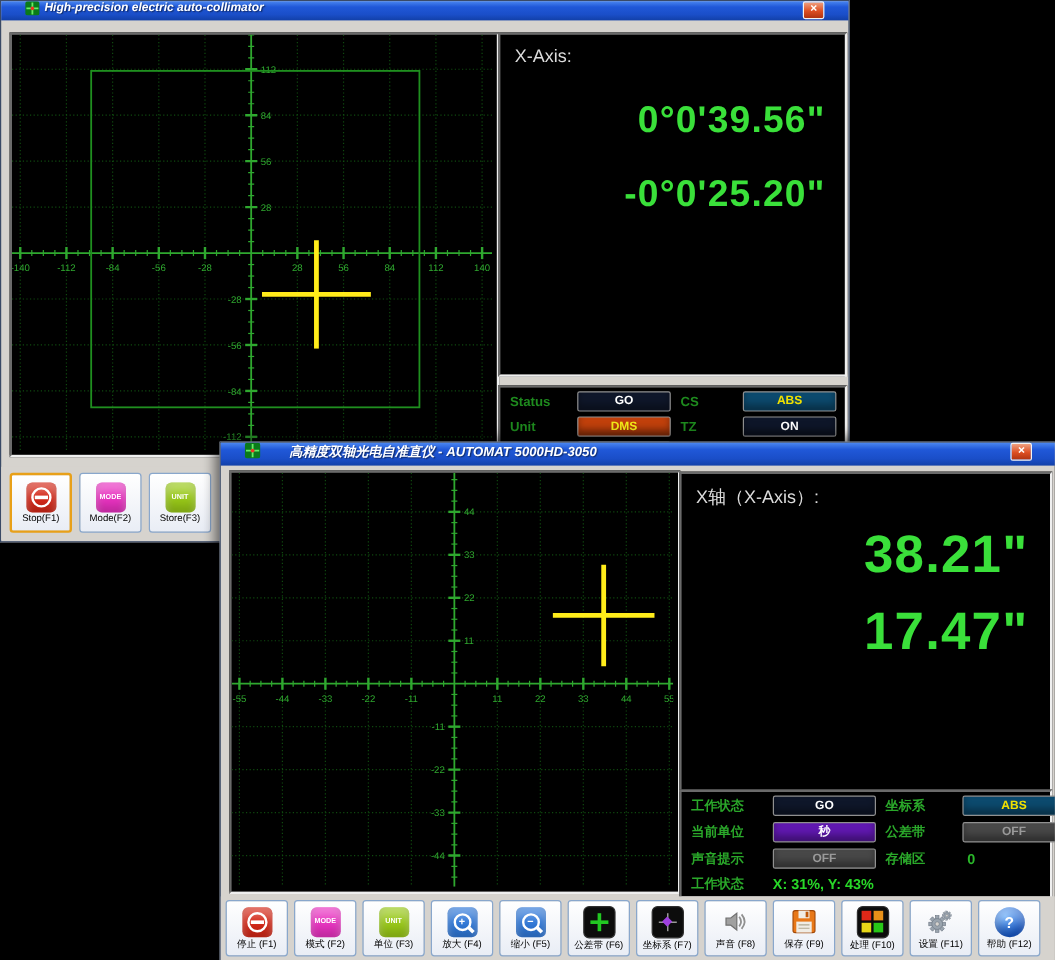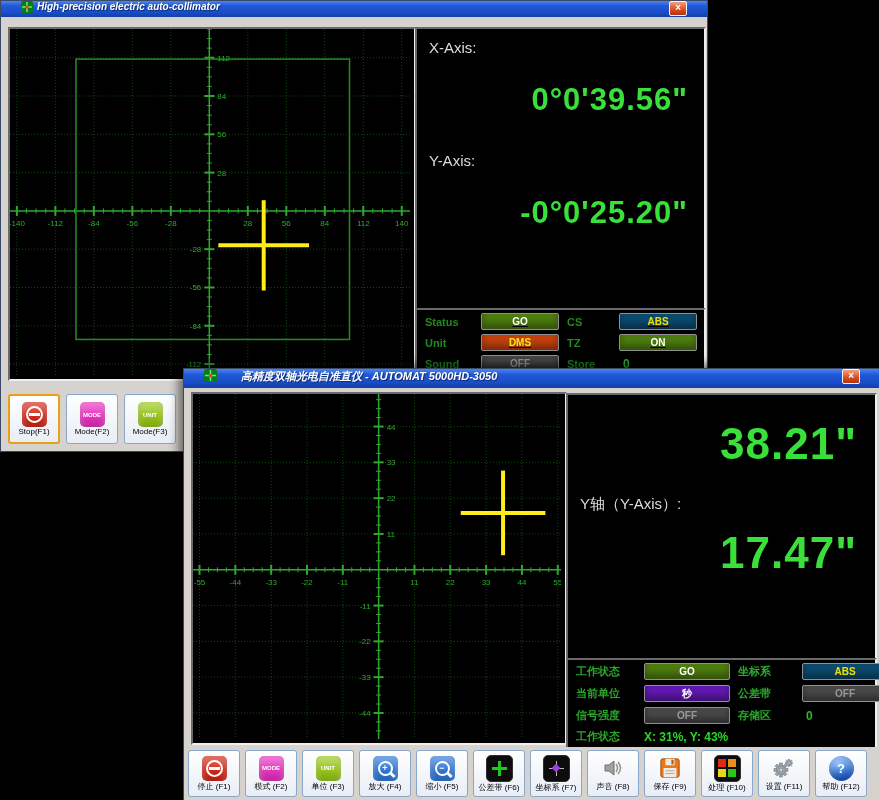--- a/index.html
+++ b/index.html
@@ -21,21 +21,21 @@
                text-align:center; font-weight:bold; cursor:pointer; }
   .client { position:relative; width:100%; }
   #back-window .client { height:433px; }
   #front-window .client { height:412px; }
 
   .panel { position:absolute; background:#000; border:2px solid; border-color:#6a6a6a #efefef #efefef #6a6a6a; }
 
   
   #back-graph-panel   { left:7px;  top:10px;  width:404px; height:350px; }
   #back-readout-panel { left:414px; top:10px; width:287px; height:283px; }
-  #back-status-panel  { left:414px; top:291px; width:287px; height:65px;text-decoration:underline; }
+  #back-status-panel  { left:414px; top:304px; width:287px; height:65px; }
   #back-toolbar { position:absolute; left:0; top:372px; width:100%; height:61px; background:#d6d3ce;
                   display:flex; gap:6px; padding:5px 0 0 7px; box-sizing:border-box; }
 
   
   #front-graph-panel   { left:7px;  top:4px;   width:372px; height:349px; }
   #front-readout-panel { left:382px; top:5px;  width:307px; height:263px; }
   #front-status-panel  { left:382px; top:270px; width:307px; height:87px; }
   #front-toolbar { position:absolute; left:0; top:359px; width:100%; height:53px; background:#d6d3ce;
                    display:flex; gap:5px; padding:3px 0 0 4px; box-sizing:border-box; }
 
@@ -49,21 +49,21 @@
   #front-readout-panel .axis-label.second { margin-top:26px; }
 
   
   .status-grid { display:grid; align-content:center; row-gap:4px; column-gap:8px; padding:4px 8px; box-sizing:border-box; height:100%; }
   #back-status-panel .status-grid  { grid-template-columns:48px 78px 44px 78px; }
   #front-status-panel .status-grid { grid-template-columns:60px 86px 56px 86px; row-gap:5px; }
   .stat-label { font-size:11px; font-weight:bold; color:#1e8a1e; white-space:nowrap; align-self:center; }
   #front-status-panel .stat-label { color:#2aa82a; }
   .pill { height:15px; border-radius:2px; font-size:10px; font-weight:bold; text-align:center; line-height:15px;
           border:1px solid #909090; box-shadow:inset 0 -5px 6px rgba(0,0,0,.35); align-self:center; }
-  .pill.go,.pill.on { background:#4d7c0f; color:#fff; }
+  .pill.go,.pill.on { background:#0f172a; color:#fff; }
   .pill.abs { background:#0c4a6e; color:#f0e000; }
   .pill.dms { background:#c2410c; color:#f2ea18; }
   .pill.off { background:#484848; color:#9a9a9a; }
   .pill.sec { background:#6018b0; color:#fff; }
   .plainval { color:#2ab82a; font-size:12px; font-weight:bold; align-self:center; padding-left:4px; }
   .signal-value { grid-column:2 / 5; color:#28d828; font-size:12px; font-weight:bold; align-self:center; }
 
   
   .tbtn { width:52px; height:50px; background:linear-gradient(#ffffff,#e9edf5); border:1px solid #89a7cc;
           border-radius:3px; display:flex; flex-direction:column; align-items:center; justify-content:center;
@@ -233,21 +233,20 @@
           <text x="191.3127147766323" y="338.05928853754943" fill="#2fa82f" font-size="8" text-anchor="end">-112</text>
           <rect x="65.97938144329896" y="30.086956521739125" width="273.53951890034364" height="280.35573122529644" fill="none" stroke="#1f8f1f" stroke-width="1.5"></rect>
           <line x1="208.3298969072165" y1="216.35256916996047" x2="299.0515463917526" y2="216.35256916996047" stroke="#ffec1a" stroke-width="4"></line>
           <line x1="253.69072164948454" y1="261.48300395256916" x2="253.69072164948454" y2="171.2221343873518" stroke="#ffec1a" stroke-width="4"></line>
         </svg>
     </div>
     <div class="panel" id="back-readout-panel">
       <div class="readout">
         <span class="axis-label">X-Axis:</span>
         <span class="axis-value">0°0'39.56"</span>
-        <span class="axis-label second">Y-Axis:</span>
         <span class="axis-value">-0°0'25.20"</span>
       </div>
     </div>
     <div class="panel" id="back-status-panel">
       <div class="status-grid">
         <span class="stat-label">Status</span>
         <span class="pill go">GO</span>
         <span class="stat-label">CS</span>
         <span class="pill abs">ABS</span>
         <span class="stat-label">Unit</span>
@@ -270,21 +269,21 @@
       <div class="tbtn">
         <span class="ticon mode">
             <span class="ticon-text">MODE</span>
           </span>
         <span class="tbtn-label">Mode(F2)</span>
       </div>
       <div class="tbtn">
         <span class="ticon unit">
             <span class="ticon-text">UNIT</span>
           </span>
-        <span class="tbtn-label">Mode(F3)</span>
+        <span class="tbtn-label">Store(F3)</span>
       </div>
     </div>
   </div>
 </div>
 
 <div class="window" id="front-window">
   <div class="titlebar">
     <svg width="13" height="13">
         <rect width="13" height="13" rx="2" fill="#0a7a1a"></rect>
         <path d="M6.5 1V12M1 6.5H12" stroke="#66ee66" stroke-width="1.5"></path>
@@ -410,36 +409,36 @@
           <text x="177.6283185840708" y="214.5566037735849" fill="#2fa82f" font-size="8" text-anchor="end">-11</text>
           <text x="177.6283185840708" y="250.35849056603774" fill="#2fa82f" font-size="8" text-anchor="end">-22</text>
           <text x="177.6283185840708" y="286.16037735849056" fill="#2fa82f" font-size="8" text-anchor="end">-33</text>
           <text x="177.6283185840708" y="321.9622641509434" fill="#2fa82f" font-size="8" text-anchor="end">-44</text>
           <line x1="267.72814159292034" y1="118.89481132075474" x2="352.4007079646018" y2="118.89481132075474" stroke="#ffec1a" stroke-width="4"></line>
           <line x1="310.0644247787611" y1="161.20613207547171" x2="310.0644247787611" y2="76.58349056603771" stroke="#ffec1a" stroke-width="4"></line>
         </svg>
     </div>
     <div class="panel" id="front-readout-panel">
       <div class="readout">
+        <span class="axis-label">X轴（X-Axis）:</span>
         <span class="axis-value">38.21"</span>
-        <span class="axis-label second">Y轴（Y-Axis）:</span>
         <span class="axis-value">17.47"</span>
       </div>
     </div>
     <div class="panel" id="front-status-panel">
       <div class="status-grid">
         <span class="stat-label">工作状态</span>
         <span class="pill go">GO</span>
         <span class="stat-label">坐标系</span>
         <span class="pill abs">ABS</span>
         <span class="stat-label">当前单位</span>
         <span class="pill sec">秒</span>
         <span class="stat-label">公差带</span>
         <span class="pill off">OFF</span>
-        <span class="stat-label">信号强度</span>
+        <span class="stat-label">声音提示</span>
         <span class="pill off">OFF</span>
         <span class="stat-label">存储区</span>
         <span class="plainval">0</span>
         <span class="stat-label">工作状态</span>
         <span class="signal-value">X: 31%,  Y: 43%</span>
       </div>
     </div>
     <div id="front-toolbar">
       <div class="tbtn">
         <span class="ticon stop">

